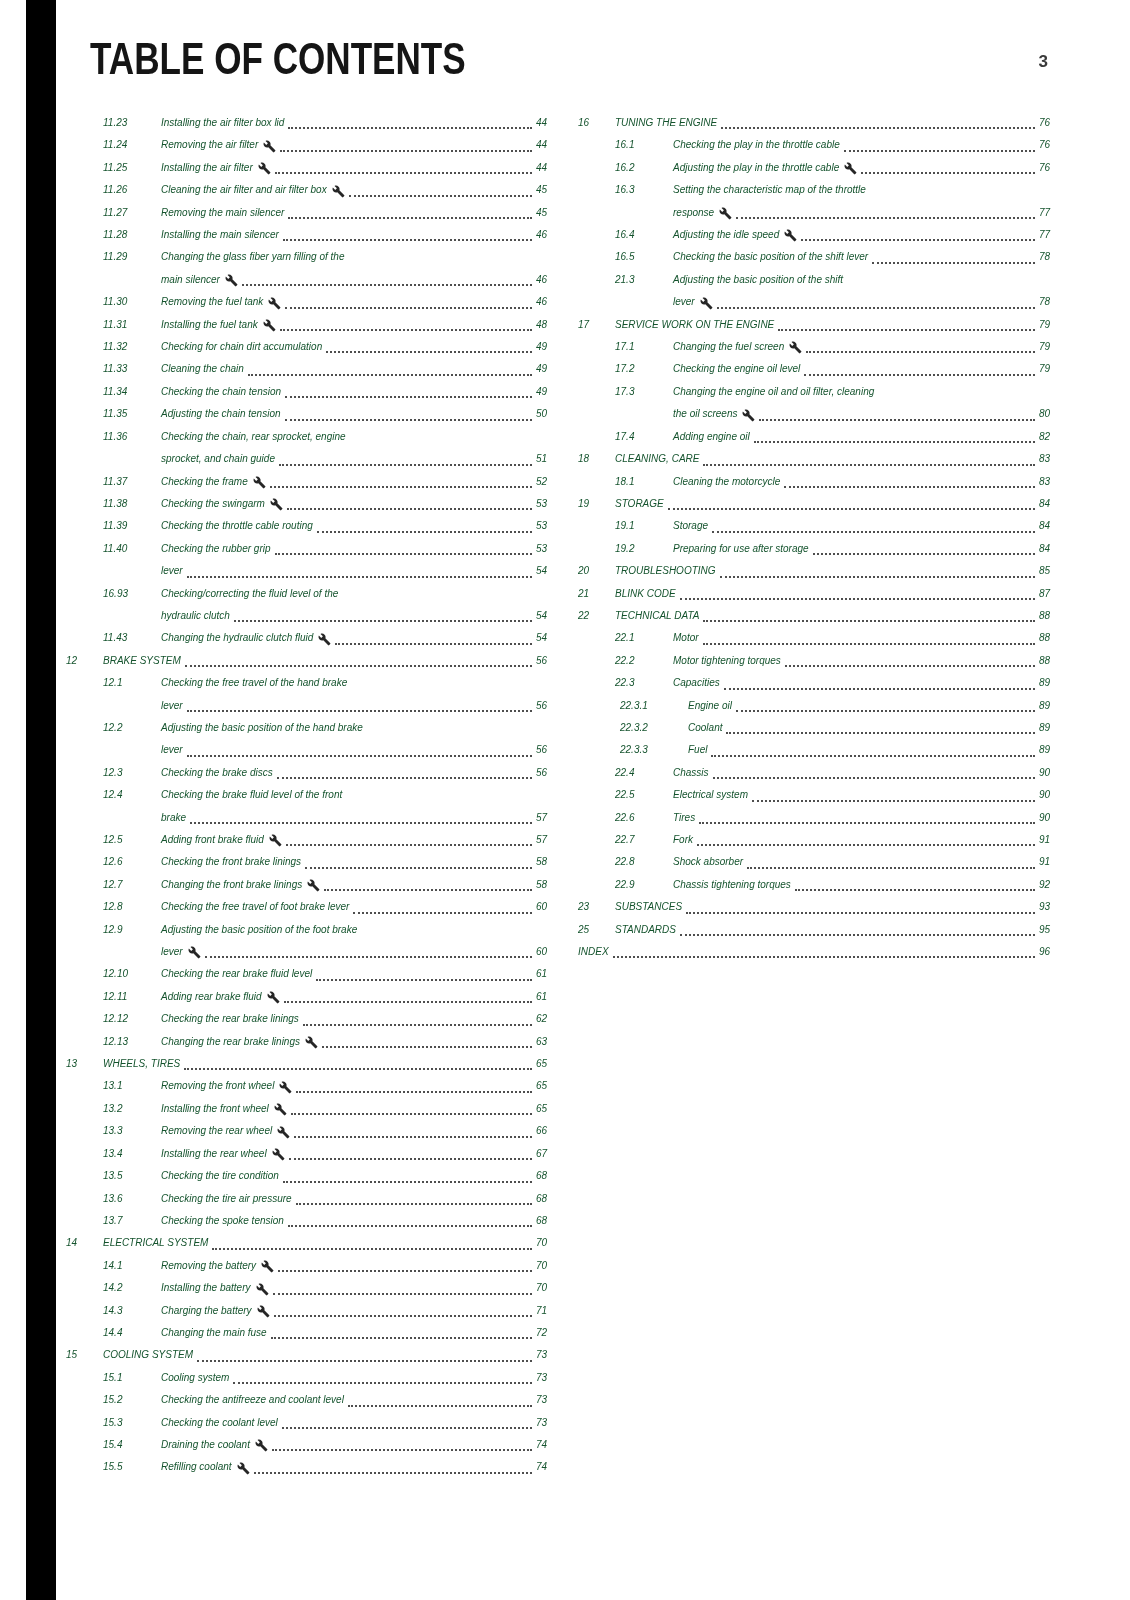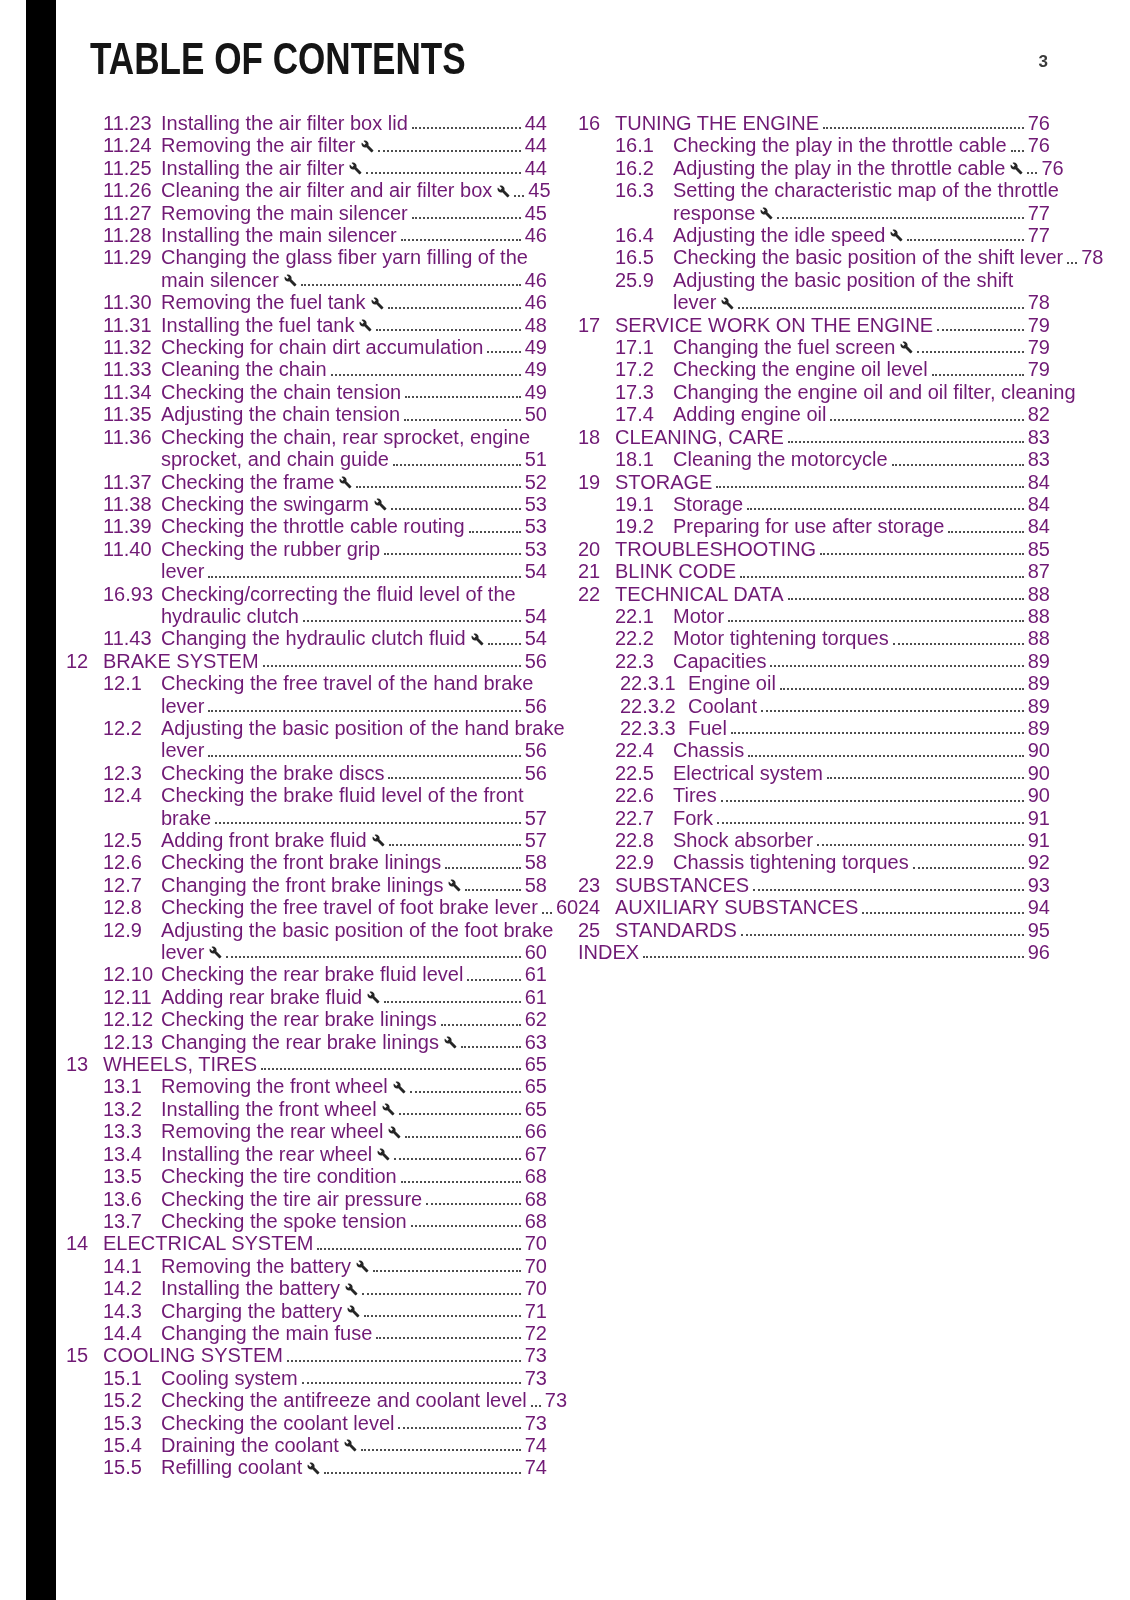--- a/index.html
+++ b/index.html
@@ -4,21 +4,21 @@
 <style>
   html,body { margin:0; padding:0; background:#ffffff; }
   body { width:1130px; height:1600px; font-family:"Liberation Sans","DejaVu Sans",sans-serif; }
   .page { position:relative; width:1130px; height:1600px; background:#ffffff; overflow:hidden; }
   .edgebar { position:absolute; left:26px; top:0; width:30px; height:1600px; background:#000000; }
   .header { position:absolute; left:90px; right:82px; top:36px; display:flex; justify-content:space-between; align-items:flex-start; }
   .title { margin:0; font-size:45px; font-weight:bold; color:#151515; line-height:1;
            white-space:nowrap; transform:scaleX(0.78); transform-origin:0 50%; letter-spacing:0; }
   .pagenum { font-size:17px; font-weight:bold; color:#3a3a3a; margin-top:16px; }
   .toc { position:absolute; top:112px; left:0; width:1130px; }
-  .col { position:absolute; font-size:20px; color:#701a75; }
+  .col { position:absolute; font-size:10px; color:#14532d;font-style:italic; }
   .col1 { left:66px;  width:481px; }
   .col2 { left:578px; width:472px; }
   .row { display:flex; align-items:flex-end; line-height:22.4px; }
   .num { flex:0 0 auto; }
   .txt { white-space:nowrap; }
   .lvl0 .num { width:37px; }
   .lvl1 { padding-left:37px; }  .lvl1 .num { width:58px; }
   .lvl2 { padding-left:42px;align-items:flex-end; }  .lvl2 .num { width:68px; }
   .cont.lvl1 { padding-left:95px; }
   .leader { flex:1 1 auto; min-width:10px; border-bottom:2px dotted #4e4e4e; margin:0 4px 5px 4px; }
@@ -546,21 +546,21 @@
           <div class="leader"></div>
           <span class="page-ref">77</span>
         </div>
         <div class="row lvl1">
           <span class="num">16.5</span>
           <span class="txt">Checking the basic position of the shift lever</span>
           <div class="leader"></div>
           <span class="page-ref">78</span>
         </div>
         <div class="row lvl1">
-          <span class="num">25.9</span>
+          <span class="num">21.3</span>
           <span class="txt">Adjusting the basic position of the shift</span>
         </div>
         <div class="row lvl1 cont">
           <span class="txt">lever</span>
           <span class="wrench-wrap">
             <svg viewBox="0 0 24 24">
               <path fill="#262626" d="M22.7 19l-9.1-9.1c.9-2.3.4-5-1.5-6.9-2-2-5-2.4-7.4-1.3L9 6 6 9 1.6 4.7C.4 7.1.9 10.1 2.9 12.1c1.9 1.9 4.6 2.4 6.9 1.5l9.1 9.1c.4.4 1 .4 1.4 0l2.3-2.3c.5-.4.5-1.1.1-1.4z"></path>
             </svg>
           </span>
           <div class="leader"></div>
@@ -585,20 +585,30 @@
         </div>
         <div class="row lvl1">
           <span class="num">17.2</span>
           <span class="txt">Checking the engine oil level</span>
           <div class="leader"></div>
           <span class="page-ref">79</span>
         </div>
         <div class="row lvl1">
           <span class="num">17.3</span>
           <span class="txt">Changing the engine oil and oil filter, cleaning</span>
+        </div>
+        <div class="row lvl1 cont">
+          <span class="txt">the oil screens</span>
+          <span class="wrench-wrap">
+            <svg viewBox="0 0 24 24">
+              <path fill="#262626" d="M22.7 19l-9.1-9.1c.9-2.3.4-5-1.5-6.9-2-2-5-2.4-7.4-1.3L9 6 6 9 1.6 4.7C.4 7.1.9 10.1 2.9 12.1c1.9 1.9 4.6 2.4 6.9 1.5l9.1 9.1c.4.4 1 .4 1.4 0l2.3-2.3c.5-.4.5-1.1.1-1.4z"></path>
+            </svg>
+          </span>
+          <div class="leader"></div>
+          <span class="page-ref">80</span>
         </div>
         <div class="row lvl1">
           <span class="num">17.4</span>
           <span class="txt">Adding engine oil</span>
           <div class="leader"></div>
           <span class="page-ref">82</span>
         </div>
         <div class="row lvl0">
           <span class="num">18</span>
           <span class="txt">CLEANING, CARE</span>
@@ -717,26 +727,20 @@
           <span class="num">22.9</span>
           <span class="txt">Chassis tightening torques</span>
           <div class="leader"></div>
           <span class="page-ref">92</span>
         </div>
         <div class="row lvl0">
           <span class="num">23</span>
           <span class="txt">SUBSTANCES</span>
           <div class="leader"></div>
           <span class="page-ref">93</span>
-        </div>
-        <div class="row lvl0">
-          <span class="num">24</span>
-          <span class="txt">AUXILIARY SUBSTANCES</span>
-          <div class="leader"></div>
-          <span class="page-ref">94</span>
         </div>
         <div class="row lvl0">
           <span class="num">25</span>
           <span class="txt">STANDARDS</span>
           <div class="leader"></div>
           <span class="page-ref">95</span>
         </div>
         <div class="row lvl0">
           <span class="txt">INDEX</span>
           <div class="leader"></div>

